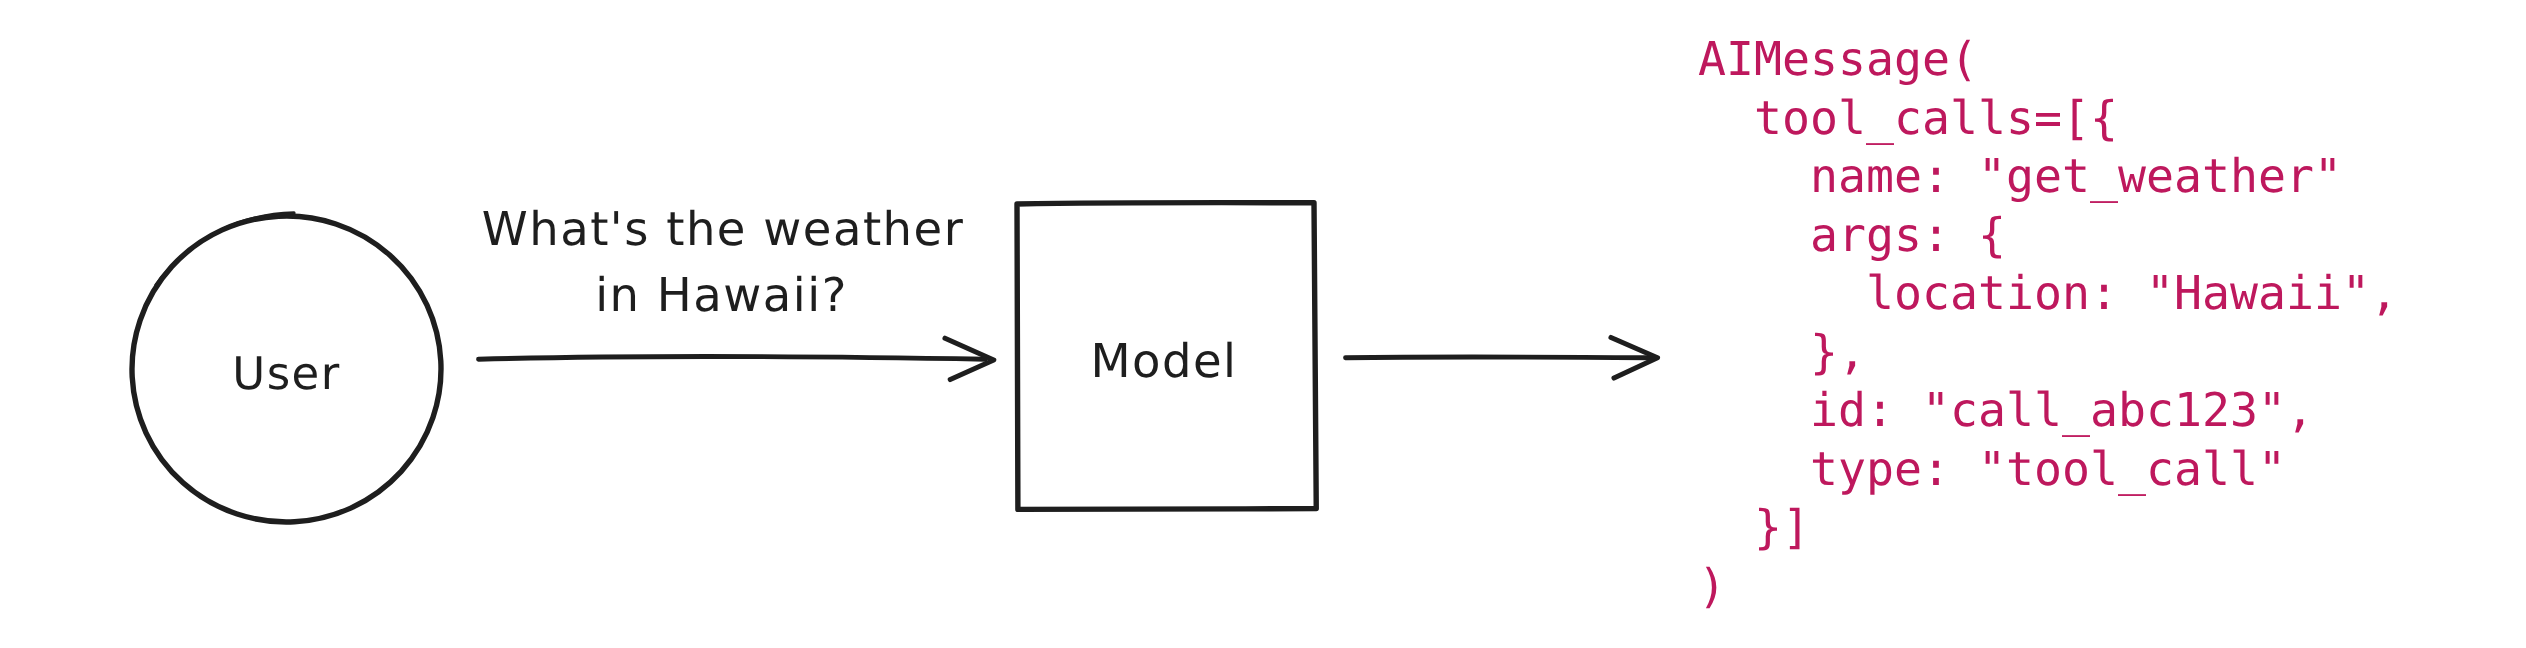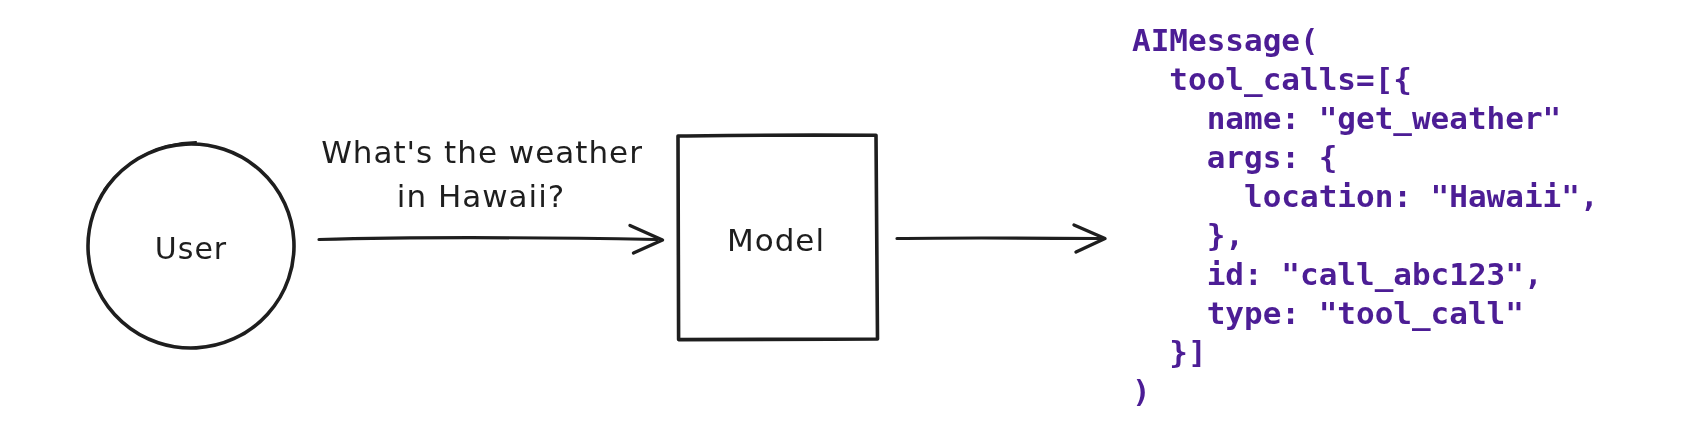--- a/index.html
+++ b/index.html
@@ -34,24 +34,24 @@
     font-family: "DejaVu Sans", "Liberation Sans", sans-serif;
     fill: #1e1e1e;
     letter-spacing: 1px;
   }
   .code {
     position: absolute;
     left: 1132px;
     top: 21px;
     margin: 0;
     font-family: "DejaVu Sans Mono", "Liberation Mono", monospace;
-    font-weight: 700;
+    font-weight: 400;
     font-size: 31px;
     line-height: 39px;
-    color: #4c1d95;
+    color: #be185d;
     white-space: pre;
   }
 </style>
 </head>
 <body>
 
 <div class="stage">
 
   <svg width="1684" height="432" viewBox="0 0 1684 432">
 

